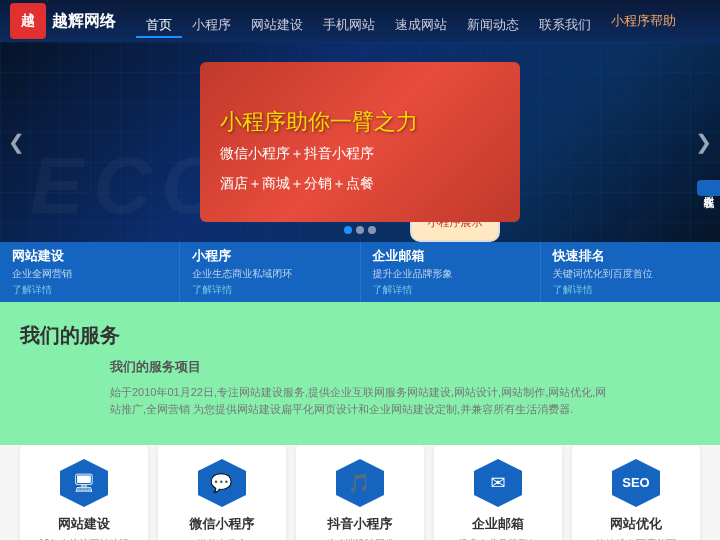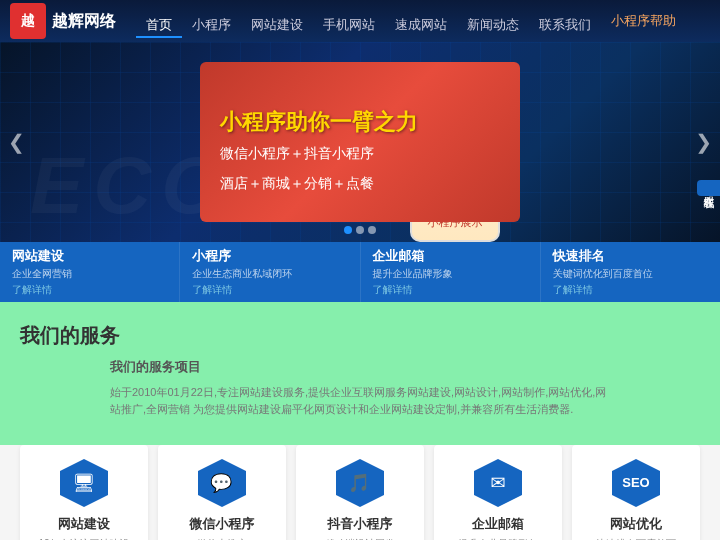--- a/index.html
+++ b/index.html
@@ -103,21 +103,21 @@
       display: flex;
       flex-direction: column;
       justify-content: center;
       padding: 16px 20px;
       position: relative;
       z-index: 2;
     }
     .hero-title {
       color: #ffd700;
       font-size: 22px;
-      font-weight: bold;
+      font-weight: normal;
       margin-bottom: 8px;
       text-shadow: 1px 1px 3px rgba(0,0,0,0.5);
       margin-top: 16px;
     }
     .hero-subtitle1 {
       color: #fff;
       font-size: 14px;
       margin-bottom: 12px;
     }
     .hero-subtitle2 {

